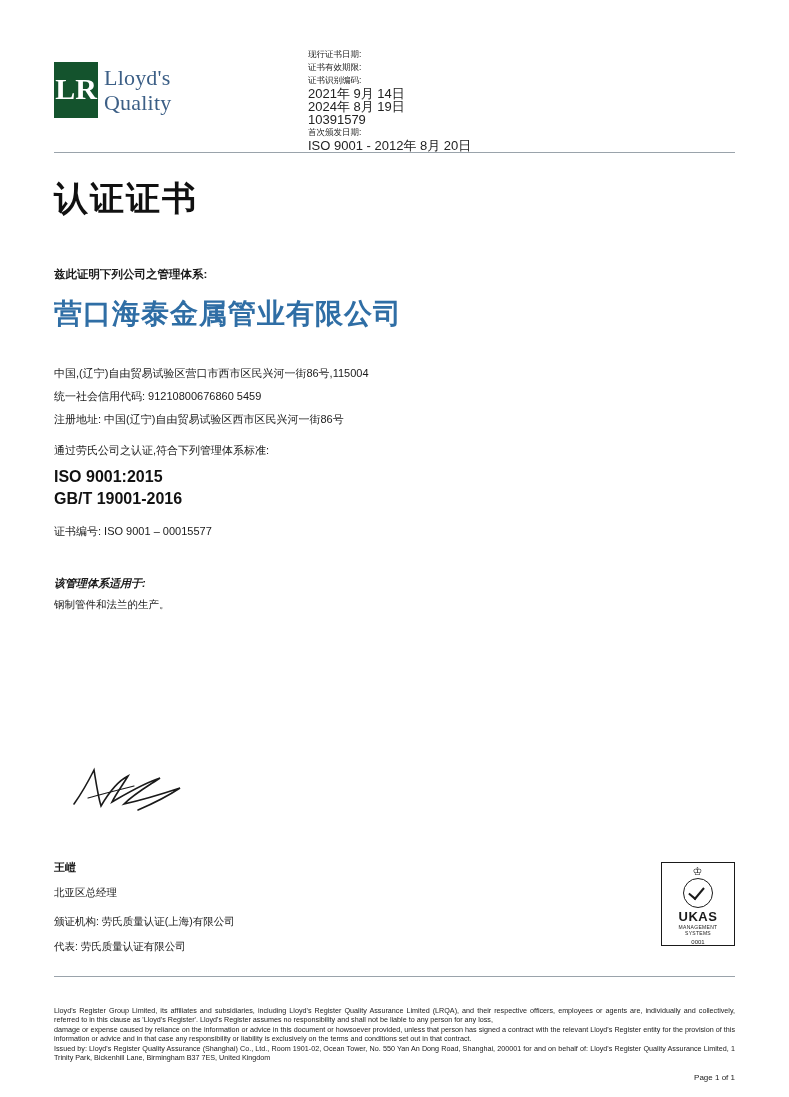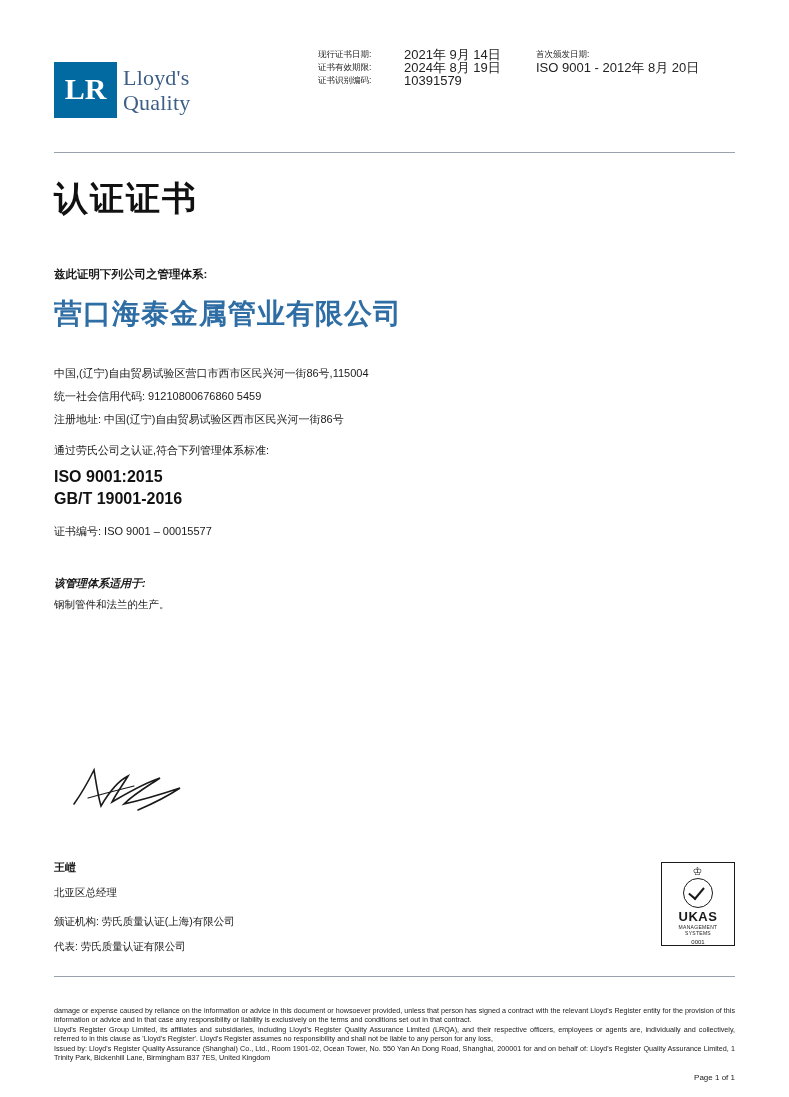--- a/index.html
+++ b/index.html
@@ -27,23 +27,23 @@
     height: 86px;
   }
   .logo-block {
     position: absolute;
     left: 0;
     top: 14px;
     display: flex;
     align-items: center;
   }
   .logo-mark {
-    width: 63px;
+    width: 44px;
     height: 56px;
-    background: #0369a1;
+    background: #14532d;
     position: relative;
   }
   .logo-mark .lr {
     position: absolute;
     inset: 0;
     color: #ffffff;
     font-family: "Liberation Serif", serif;
     font-weight: bold;
     font-size: 30px;
     letter-spacing: 0px;
@@ -57,27 +57,28 @@
     margin-left: 6px;
     font-family: "Liberation Serif", serif;
     font-size: 22px;
     line-height: 25px;
     color: #3c5f86;
     letter-spacing: 0.2px;
   }
 
   .meta {
     position: absolute;
-    left: 264px;
+    left: 254px;
     top: 0;
     right: 0;
     display: flex;
     font-size: 8.5px;
     line-height: 13px;
     color: #222;
+    flex-direction: column;
   }
   .meta-col-labels { width: 86px; }
   .meta-col-values { width: 132px; }
   .meta-col-right-labels { width: 120px; }
   .meta .row { white-space: nowrap; }
   .meta .val { font-size: 13px; }
 
   .hr-top {
     position: absolute;
     left: 54px;
@@ -364,19 +365,19 @@
     <div class="crown">♔</div>
     <div class="tick-circle"></div>
     <div class="ukas-word">UKAS</div>
     <div class="ukas-sub">MANAGEMENT</div>
     <div class="ukas-sub">SYSTEMS</div>
     <div class="ukas-num">0001</div>
   </div>
 
   <div class="hr-bottom"></div>
   <div class="footer-en">
+    <div>Lloyd's Register Group Limited, its affiliates and subsidiaries, including Lloyd's Register Quality Assurance Limited (LRQA), and their respective officers, employees or agents are, individually and collectively, referred to in this clause as 'Lloyd's Register'. Lloyd's Register assumes no responsibility and shall not be liable to any person for any loss,</div>
     <div>damage or expense caused by reliance on the information or advice in this document or howsoever provided, unless that person has signed a contract with the relevant Lloyd's Register entity for the provision of this information or advice and in that case any responsibility or liability is exclusively on the terms and conditions set out in that contract.</div>
-    <div>Lloyd's Register Group Limited, its affiliates and subsidiaries, including Lloyd's Register Quality Assurance Limited (LRQA), and their respective officers, employees or agents are, individually and collectively, referred to in this clause as 'Lloyd's Register'. Lloyd's Register assumes no responsibility and shall not be liable to any person for any loss,</div>
     <div>Issued by: Lloyd's Register Quality Assurance (Shanghai) Co., Ltd., Room 1901-02, Ocean Tower, No. 550 Yan An Dong Road, Shanghai, 200001 for and on behalf of: Lloyd's Register Quality Assurance Limited, 1 Trinity Park, Bickenhill Lane, Birmingham B37 7ES, United Kingdom</div>
   </div>
   <div class="page-num">Page 1 of 1</div>
 
 </div>
 
 </body></html>

